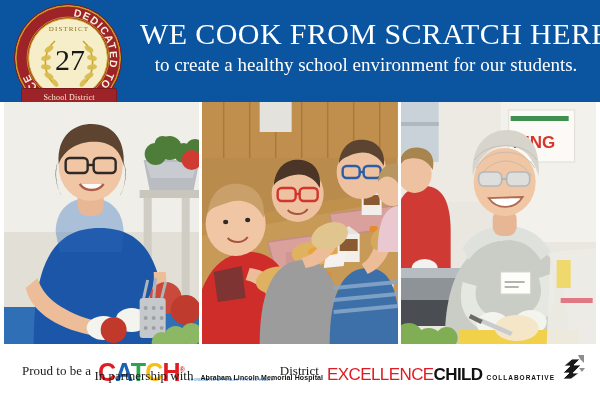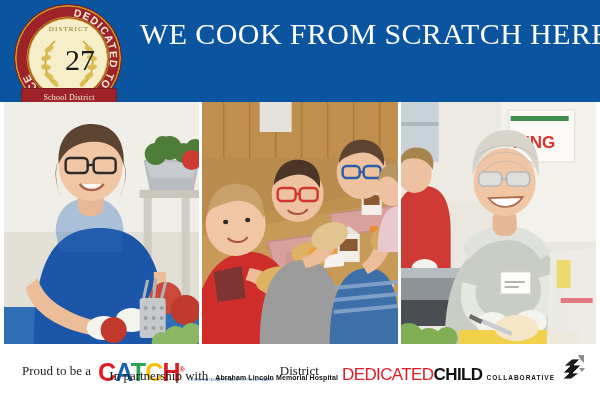--- a/index.html
+++ b/index.html
@@ -64,21 +64,21 @@
     position: absolute;
     left: 20px; top: 16px;
     width: 80px; height: 80px;
     border-radius: 50%;
     background: #f5eec8;
     border: 1.5px solid #c9a227;
     overflow: hidden;
   }
   .seal-number {
     position: absolute;
-    left: 11px; top: 24px;
+    left: 1px; top: 24px;
     width: 80px;
     text-align: center;
     font-family: "Liberation Serif", serif;
     font-size: 30px;
     font-weight: 400;
     color: #1a1a1a;
   }
   .seal-district {
     position: absolute;
     left: 0; top: 6px;
@@ -227,20 +227,21 @@
   .chc-mark { margin-left: 5px; }
 </style>
 </head>
 <body>
 
 <div class="poster">
 
   <div class="banner">
     <div class="headline-block">
       <div class="headline">WE COOK FROM SCRATCH HERE</div>
+      <div class="subhead">to create a healthy school environment for our students.</div>
     </div>
   </div>
 
   <div class="seal">
     <div class="seal-ring"></div>
 
     <svg class="ring-text-svg" viewBox="0 0 108 108">
       <defs>
         <path id="ringpath" d="M 54,54 m 0,-42 a 42,42 0 1,1 -0.1,0" fill="none"></path>
       </defs>
@@ -534,21 +535,21 @@
         <span class="catch-word"><span class="c1">C</span><span class="a1">A</span><span class="t1">T</span><span class="c2">C</span><span class="h1">H</span><span class="catch-reg">®</span></span>
         <span class="catch-tag">COORDINATED APPROACH TO CHILD HEALTH</span>
       </span>
       <span class="district-text">District</span>
     </div>
 
     <div class="footer-right">
       <span class="partner-text">In partnership with</span>
       <span class="chc-logo">
         <span class="chc-top">Abraham Lincoln Memorial Hospital</span>
-        <span class="chc-main"><span class="community">DEDICATED</span><span class="health">CHILD</span></span>
+        <span class="chc-main"><span class="community">EXCELLENCE</span><span class="health">CHILD</span></span>
         <span class="chc-sub">COLLABORATIVE</span>
       </span>
       <span class="chc-mark">
         <svg width="26" height="26" viewBox="0 0 26 26">
           <path d="M18,1 L24,1 L24,9 L20,5 Z" fill="#8e8e8e"></path>
           <path d="M12,5 L20,5 L14,11 L21,11 L13,19 L19,19 L11,25 L3,25 L9,19 L3,19 L10,12 L4,12 Z" fill="#1a1a1a" stroke="#ffffff" stroke-width="0.8"></path>
           <path d="M19,14 L25,14 L22,18 Z" fill="#8e8e8e"></path>
         </svg>
       </span>
     </div>

